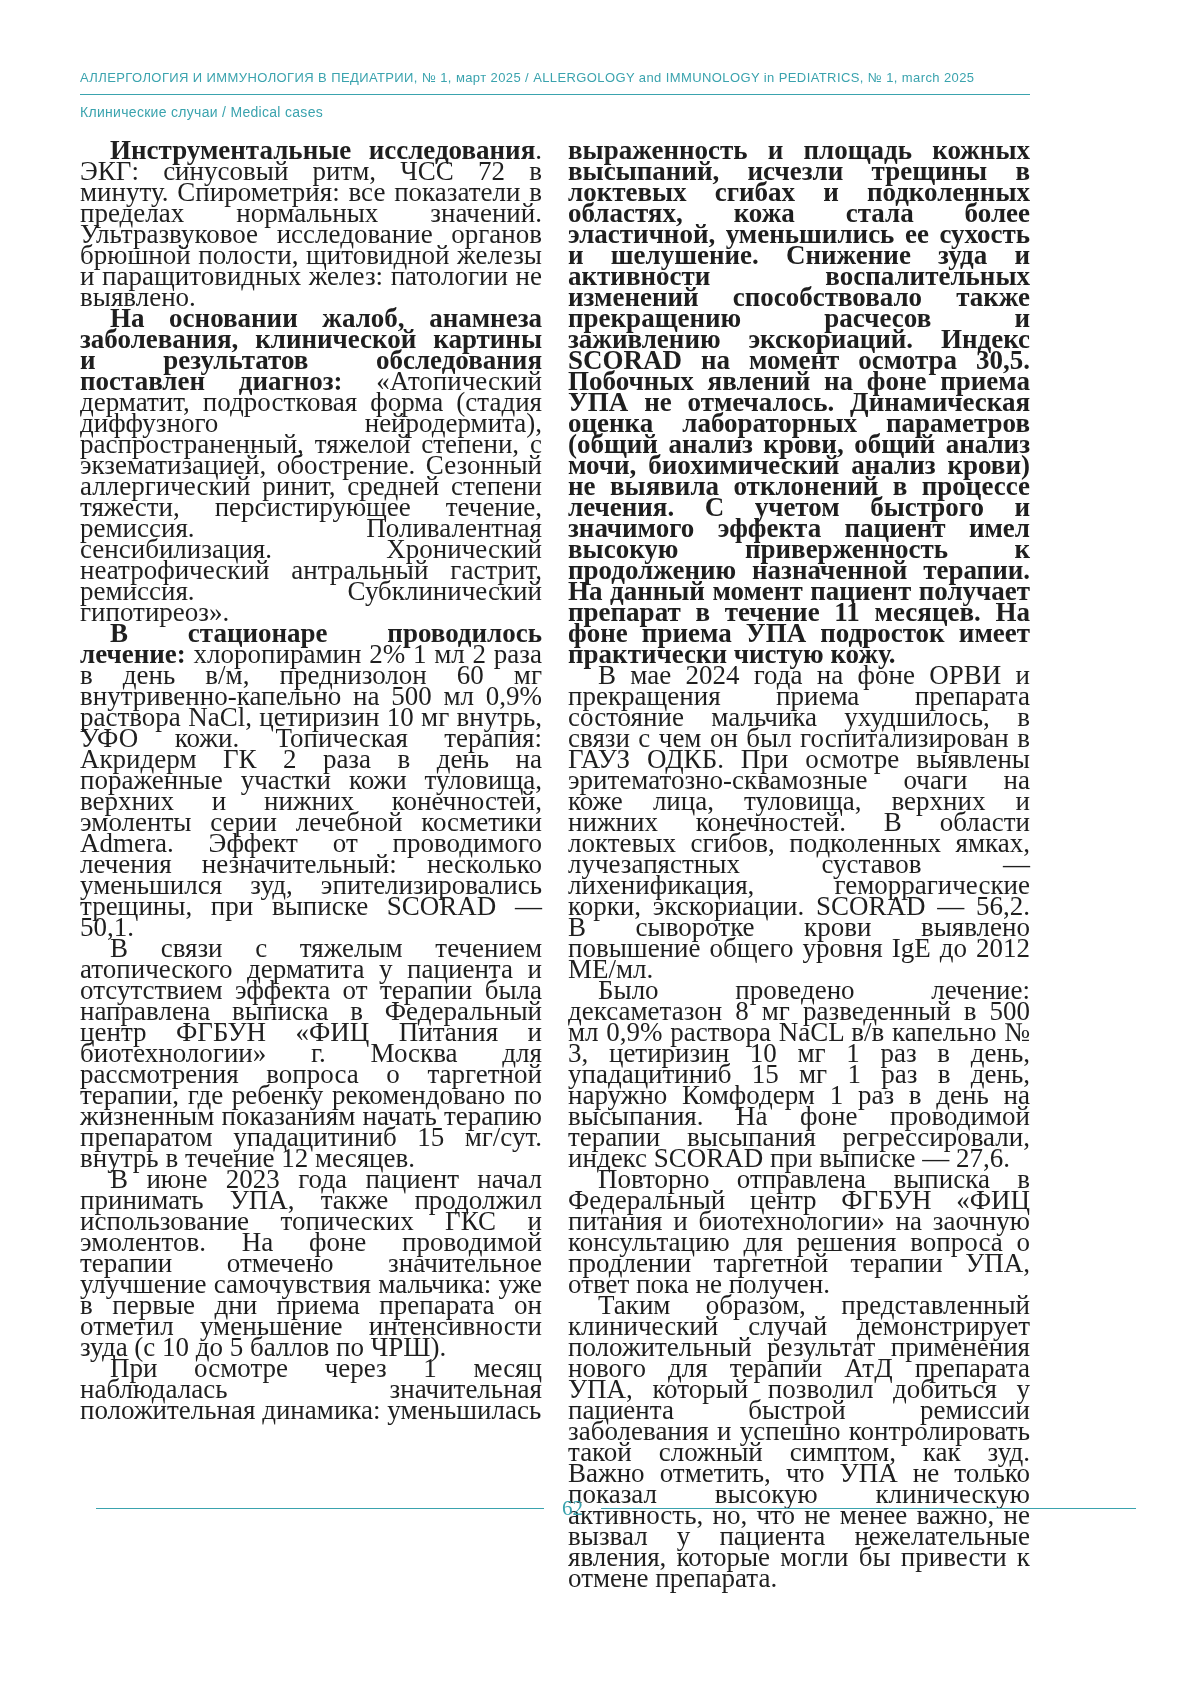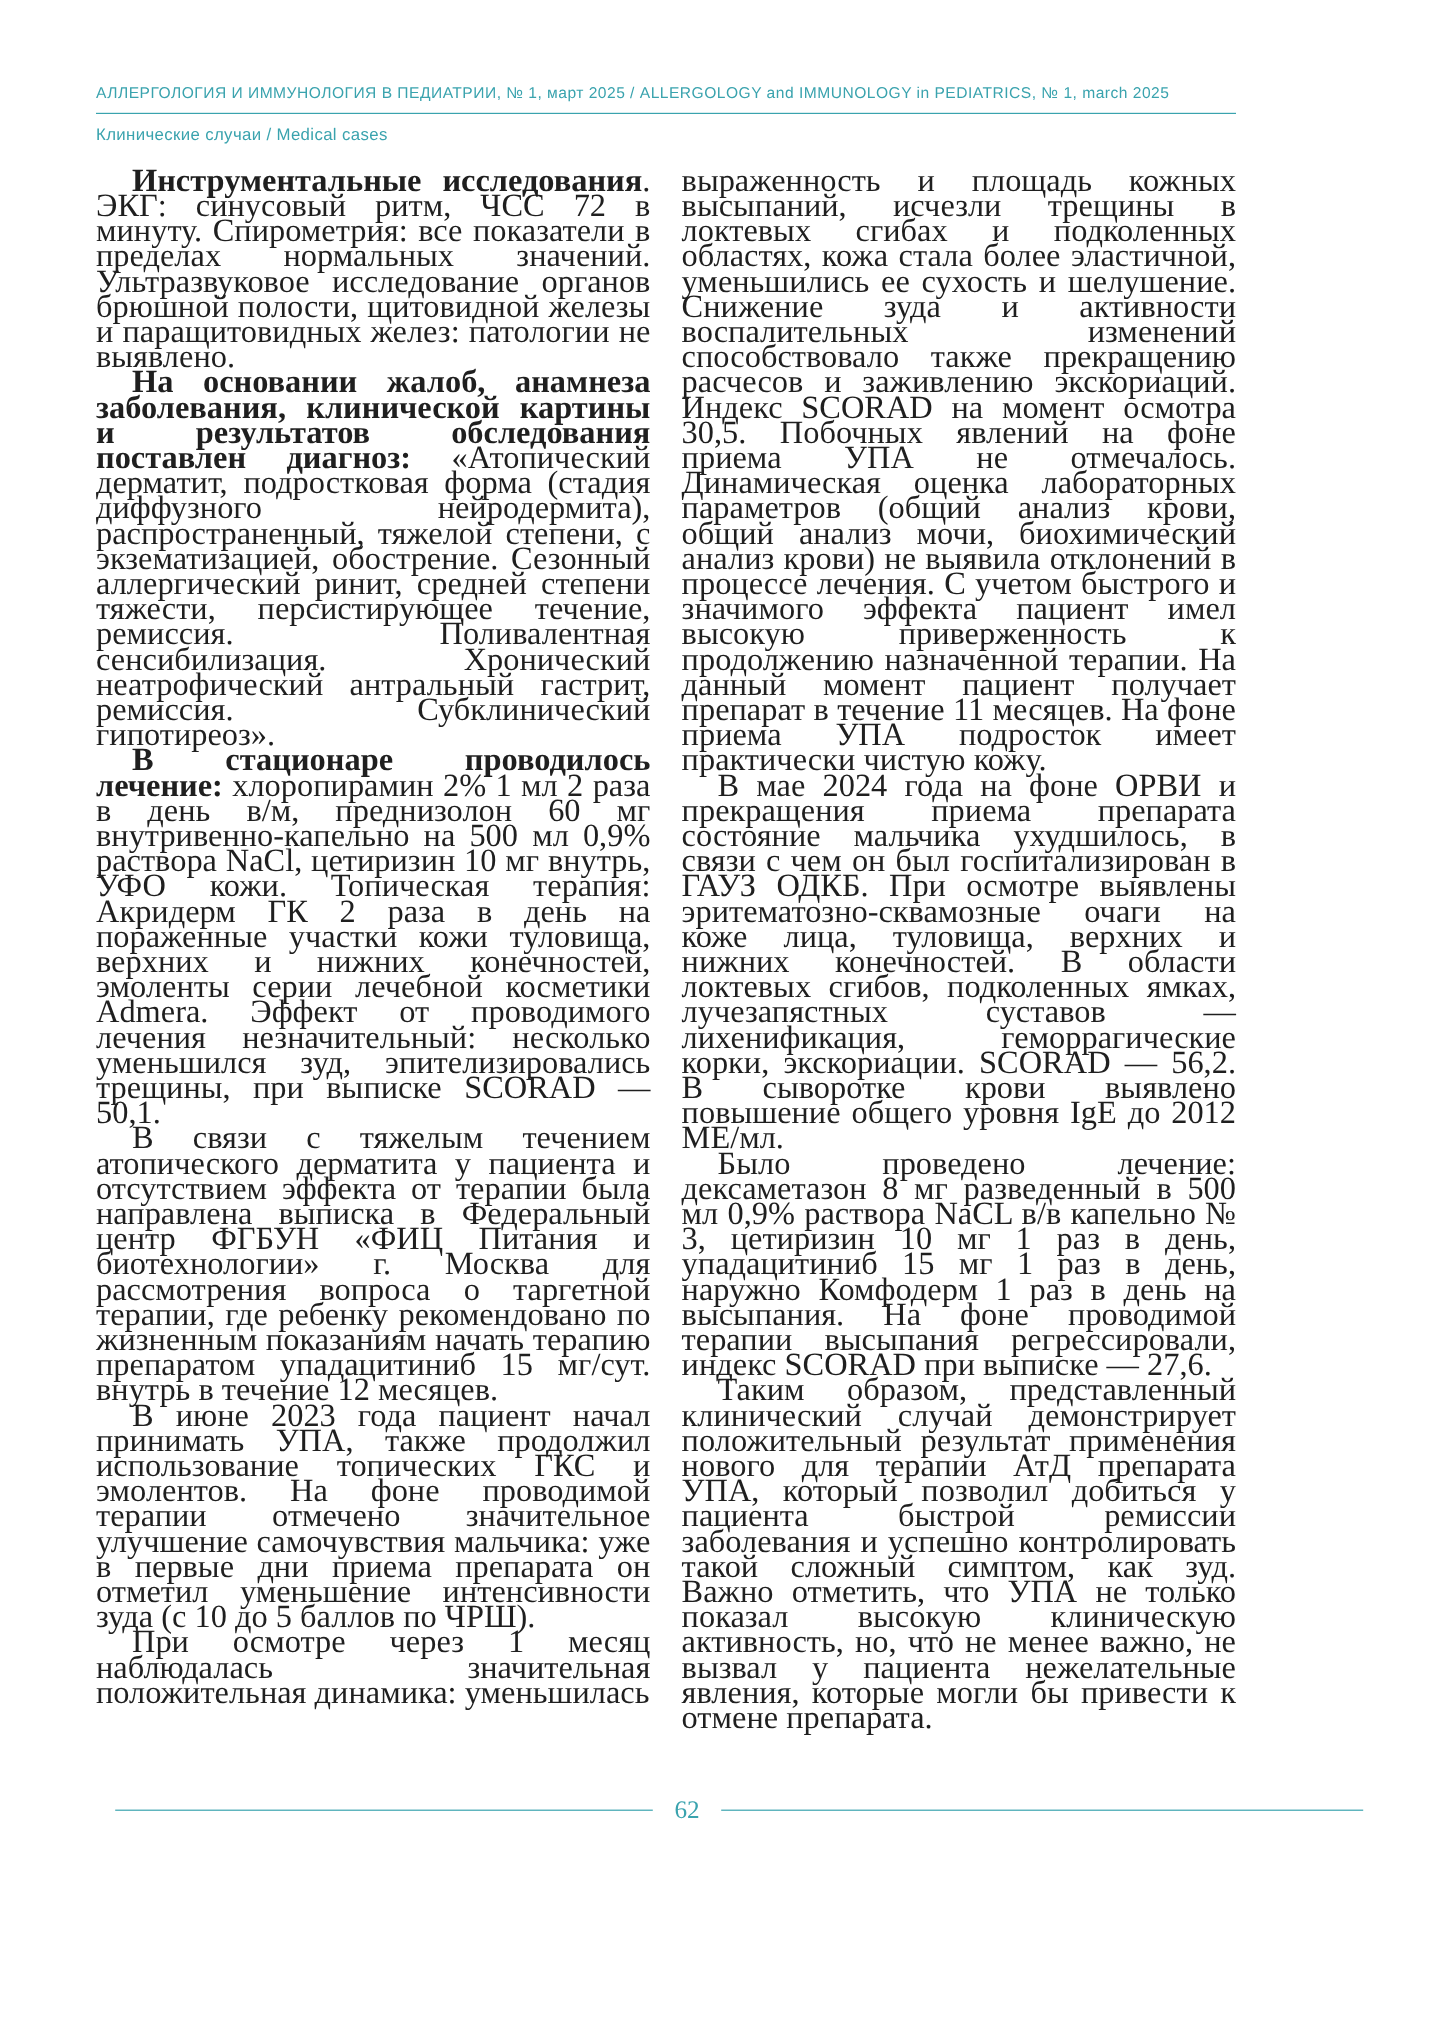--- a/index.html
+++ b/index.html
@@ -27,21 +27,21 @@
     position:absolute; top:140px; left:80px; width:950px;
     display:flex; gap:26px;
   }
   .col {
     width:462px;
     font-size:27px; line-height:21px;
     text-align:justify;
     hyphens:auto; -webkit-hyphens:auto;
   }
   .col p { text-indent:30px; }
-  .col p.noindent { text-indent:0; }
+  .col p.noindent { text-indent:0;font-weight:bold; }
   .col b { font-weight:bold; }
   .page-footer {
     position:absolute; top:1498px; left:96px; width:1040px;
     display:flex; align-items:center; gap:18px;
     color:var(--accent);
   }
   .fline { height:1.8px; background:var(--accent); }
   .fline-left { width:448px; }
   .fline-right { flex:1; }
   .pagenum { font-size:21px; line-height:1; font-family:"Liberation Serif", serif; }
@@ -61,20 +61,21 @@
       <p><b>На основании жалоб, анамнеза заболевания, клинической картины и результатов обследования поставлен диагноз: </b>«Атопический дерматит, подростковая форма (стадия диффузного нейродермита), распространенный, тяжелой степени, с экзематизацией, обострение. Сезонный аллергический ринит, средней степени тяжести, персистирующее течение, ремиссия. Поливалентная сенсибилизация. Хронический неатрофический антральный гастрит, ремиссия. Субклинический гипотиреоз».</p>
       <p><b>В стационаре проводилось лечение: </b>хлоропирамин 2% 1 мл 2 раза в день в/м, преднизолон 60 мг внутривенно-капельно на 500 мл 0,9% раствора NaCl, цетиризин 10 мг внутрь, УФО кожи. Топическая терапия: Акридерм ГК 2 раза в день на пораженные участки кожи туловища, верхних и нижних конечностей, эмоленты серии лечебной косметики Admera. Эффект от проводимого лечения незначительный: несколько уменьшился зуд, эпителизировались трещины, при выписке SCORAD — 50,1.</p>
       <p>В связи с тяжелым течением атопического дерматита у пациента и отсутствием эффекта от терапии была направлена выписка в Федеральный центр ФГБУН «ФИЦ Питания и биотехнологии» г. Москва для рассмотрения вопроса о таргетной терапии, где ребенку рекомендовано по жизненным показаниям начать терапию препаратом упадацитиниб 15 мг/сут. внутрь в течение 12 месяцев.</p>
       <p>В июне 2023 года пациент начал принимать УПА, также продолжил использование топических ГКС и эмолентов. На фоне проводимой терапии отмечено значительное улучшение самочувствия мальчика: уже в первые дни приема препарата он отметил уменьшение интенсивности зуда (с 10 до 5 баллов по ЧРШ).</p>
       <p>При осмотре через 1 месяц наблюдалась значительная положительная динамика: уменьшилась</p>
     </div>
   <div class="col" id="col-right">
       <p class="noindent">выраженность и площадь кожных высыпаний, исчезли трещины в локтевых сгибах и подколенных областях, кожа стала более эластичной, уменьшились ее сухость и шелушение. Снижение зуда и активности воспалительных изменений способствовало также прекращению расчесов и заживлению экскориаций. Индекс SCORAD на момент осмотра 30,5. Побочных явлений на фоне приема УПА не отмечалось. Динамическая оценка лабораторных параметров (общий анализ крови, общий анализ мочи, биохимический анализ крови) не выявила отклонений в процессе лечения. С учетом быстрого и значимого эффекта пациент имел высокую приверженность к продолжению назначенной терапии. На данный момент пациент получает препарат в течение 11 месяцев. На фоне приема УПА подросток имеет практически чистую кожу.</p>
       <p>В мае 2024 года на фоне ОРВИ и прекращения приема препарата состояние мальчика ухудшилось, в связи с чем он был госпитализирован в ГАУЗ ОДКБ. При осмотре выявлены эритематозно-сквамозные очаги на коже лица, туловища, верхних и нижних конечностей. В области локтевых сгибов, подколенных ямках, лучезапястных суставов — лихенификация, геморрагические корки, экскориации. SCORAD — 56,2. В сыворотке крови выявлено повышение общего уровня IgE до 2012 МЕ/мл.</p>
       <p>Было проведено лечение: дексаметазон 8 мг разведенный в 500 мл 0,9% раствора NaCL в/в капельно № 3, цетиризин 10 мг 1 раз в день, упадацитиниб 15 мг 1 раз в день, наружно Комфодерм 1 раз в день на высыпания. На фоне проводимой терапии высыпания регрессировали, индекс SCORAD при выписке — 27,6.</p>
+      <p>Повторно отправлена выписка в Федеральный центр ФГБУН «ФИЦ питания и биотехнологии» на заочную консультацию для решения вопроса о продлении таргетной терапии УПА, ответ пока не получен.</p>
       <p>Таким образом, представленный клинический случай демонстрирует положительный результат применения нового для терапии АтД препарата УПА, который позволил добиться у пациента быстрой ремиссии заболевания и успешно контролировать такой сложный симптом, как зуд. Важно отметить, что УПА не только показал высокую клиническую активность, но, что не менее важно, не вызвал у пациента нежелательные явления, которые могли бы привести к отмене препарата.</p>
     </div>
 </main>
 
 <footer class="page-footer">
   <span class="fline fline-left"></span>
   <span class="pagenum">62</span>
   <span class="fline fline-right"></span>
 </footer>
 

